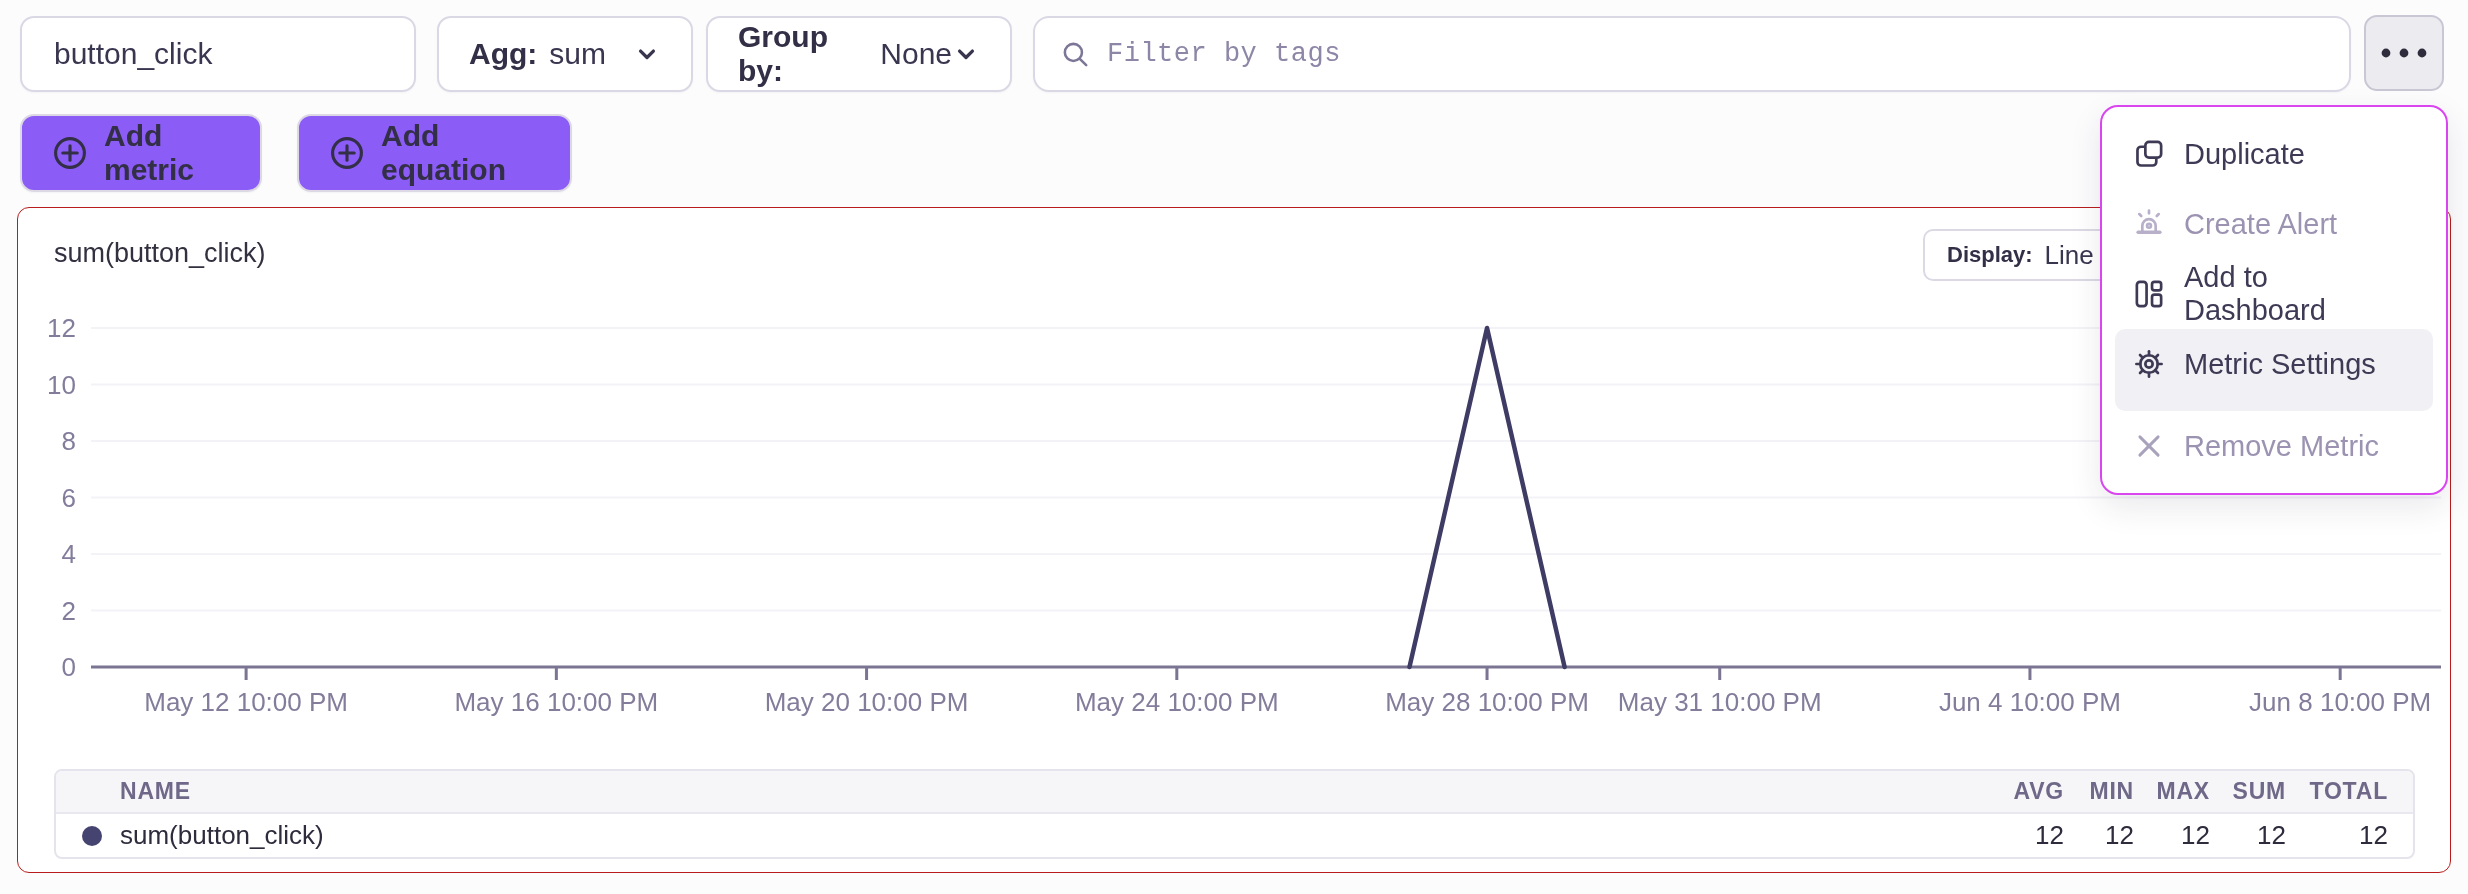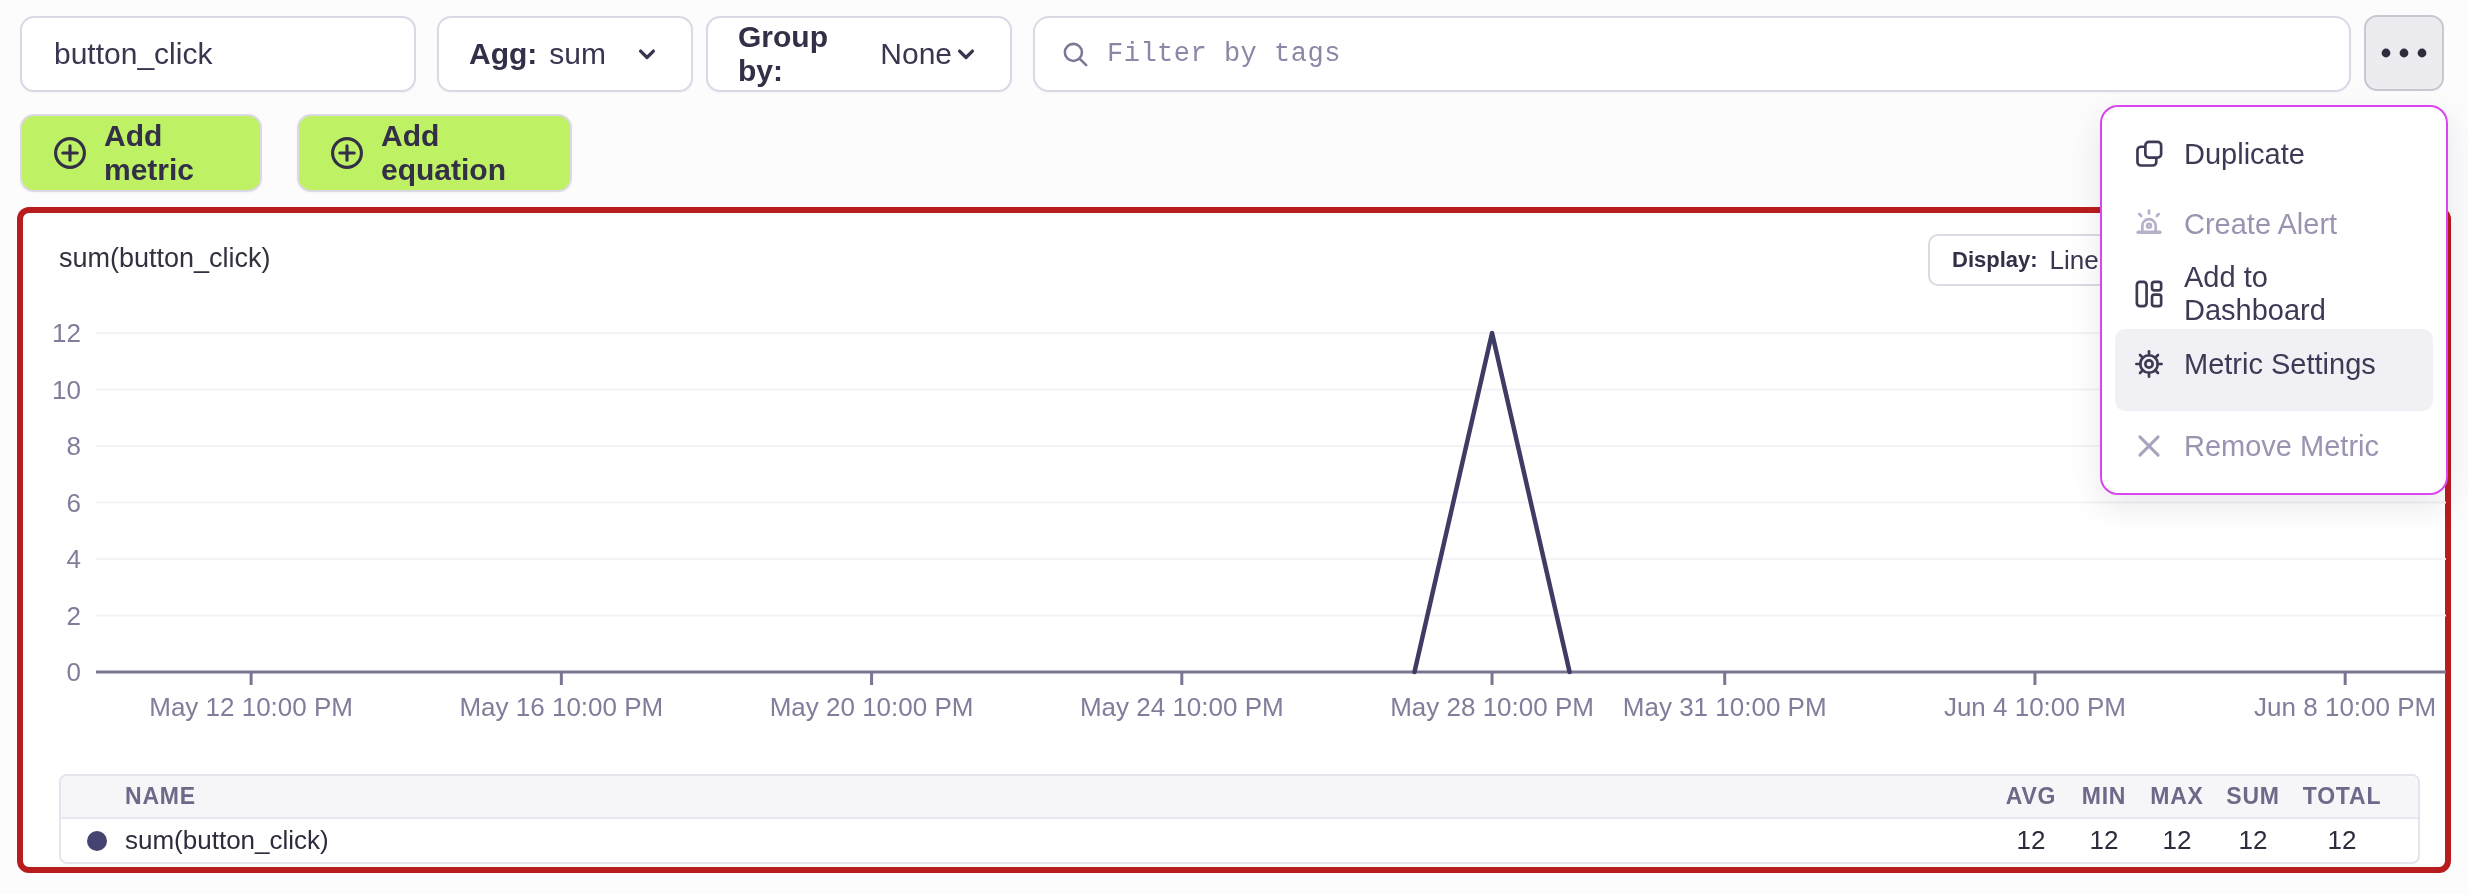--- a/index.html
+++ b/index.html
@@ -16,47 +16,47 @@
   .ctl .lbl{font-weight:700;font-size:30px;color:#332f47;}
   .ctl .val{font-size:30px;color:#393650;margin-left:12px;}
   .ctl .chev{margin-left:auto;display:flex;align-items:center;}
   #filter-input{left:1033px;top:16px;width:1318px;height:76px;padding:0 24px;border-radius:16px;}
   #filter-input .ph{font-family:"Liberation Mono","DejaVu Sans Mono",monospace;
        font-size:27px;color:#8d86a6;margin-left:16px;letter-spacing:.5px;}
   #more-button{position:absolute;left:2364px;top:15px;width:80px;height:76px;box-sizing:border-box;
        background:#ececf0;border:2px solid #c9c7d4;border-radius:13px;
        display:flex;align-items:center;justify-content:center;cursor:pointer;}
 
-  .add-btn{position:absolute;box-sizing:border-box;top:114px;height:78px;background:#bef264;
+  .add-btn{position:absolute;box-sizing:border-box;top:114px;height:78px;background:#8b5cf6;
        border:2px solid #dcd9e5;border-radius:14px;display:flex;align-items:center;
        padding:0 30px;gap:16px;font-weight:700;font-size:30px;color:#332f47;cursor:pointer;
        box-shadow:0 1px 2px rgba(25,20,50,.04);}
   #add-metric-button{left:20px;width:242px;}
   #add-equation-button{left:297px;width:275px;}
 
   
   #chart-panel{position:absolute;left:17px;top:207px;width:2434px;height:666px;box-sizing:border-box;
-       background:#fff;border:6px solid #b91c1c;border-radius:12px;}
+       background:#fff;border:1px solid #b91c1c;border-radius:12px;}
   #chart-title{position:absolute;left:36px;top:30px;font-size:27px;color:#33303f;}
   #display-button{position:absolute;left:1905px;top:21px;width:250px;height:52px;box-sizing:border-box;
        background:#fff;border:2px solid #dcd9e5;border-radius:10px;display:flex;align-items:center;
        padding:0 22px;cursor:pointer;}
   #display-button .lbl{font-weight:700;font-size:22px;color:#332f47;}
   #display-button .val{font-size:26px;color:#393650;margin-left:12px;}
   #chart-svg{position:absolute;left:0;top:95px;}
 
   
   #summary-table{position:absolute;left:36px;top:561px;width:2361px;box-sizing:border-box;
        border:2px solid #e5e3ec;border-radius:8px;overflow:hidden;background:#fff;}
   .t-head{display:flex;align-items:center;height:41px;background:#f6f6f8;border-bottom:2px solid #e9e7ef;
        font-size:23px;font-weight:700;color:#6f6889;letter-spacing:.8px;}
   .t-row{display:flex;align-items:center;height:43px;font-size:26px;color:#2e2b3c;cursor:pointer;}
   .cell-name{flex:1;display:flex;align-items:center;padding-left:26px;}
   .t-head .cell-name{padding-left:64px;}
-  .cell-num{text-align:center;}
+  .cell-num{text-align:right;}
   .w-avg{width:76px;}.w-min{width:70px;}.w-max{width:76px;}.w-sum{width:76px;}.w-total{width:102px;padding-right:25px;}
   .dot{width:20px;height:20px;border-radius:50%;background:#454370;margin-right:18px;flex:none;}
 
   
   #context-menu{position:absolute;left:2100px;top:105px;width:348px;box-sizing:border-box;z-index:10;
        background:#fff;border:2px solid #d946ef;border-radius:18px;padding:12px 0;
        box-shadow:0 12px 32px rgba(40,35,70,.10);}
   .menu-item{height:70px;display:flex;align-items:center;gap:18px;padding:0 30px;cursor:pointer;
        font-size:29px;font-weight:500;color:#3e3a55;}
   .menu-item .mi-icon{width:34px;height:34px;flex:none;display:flex;align-items:center;}

